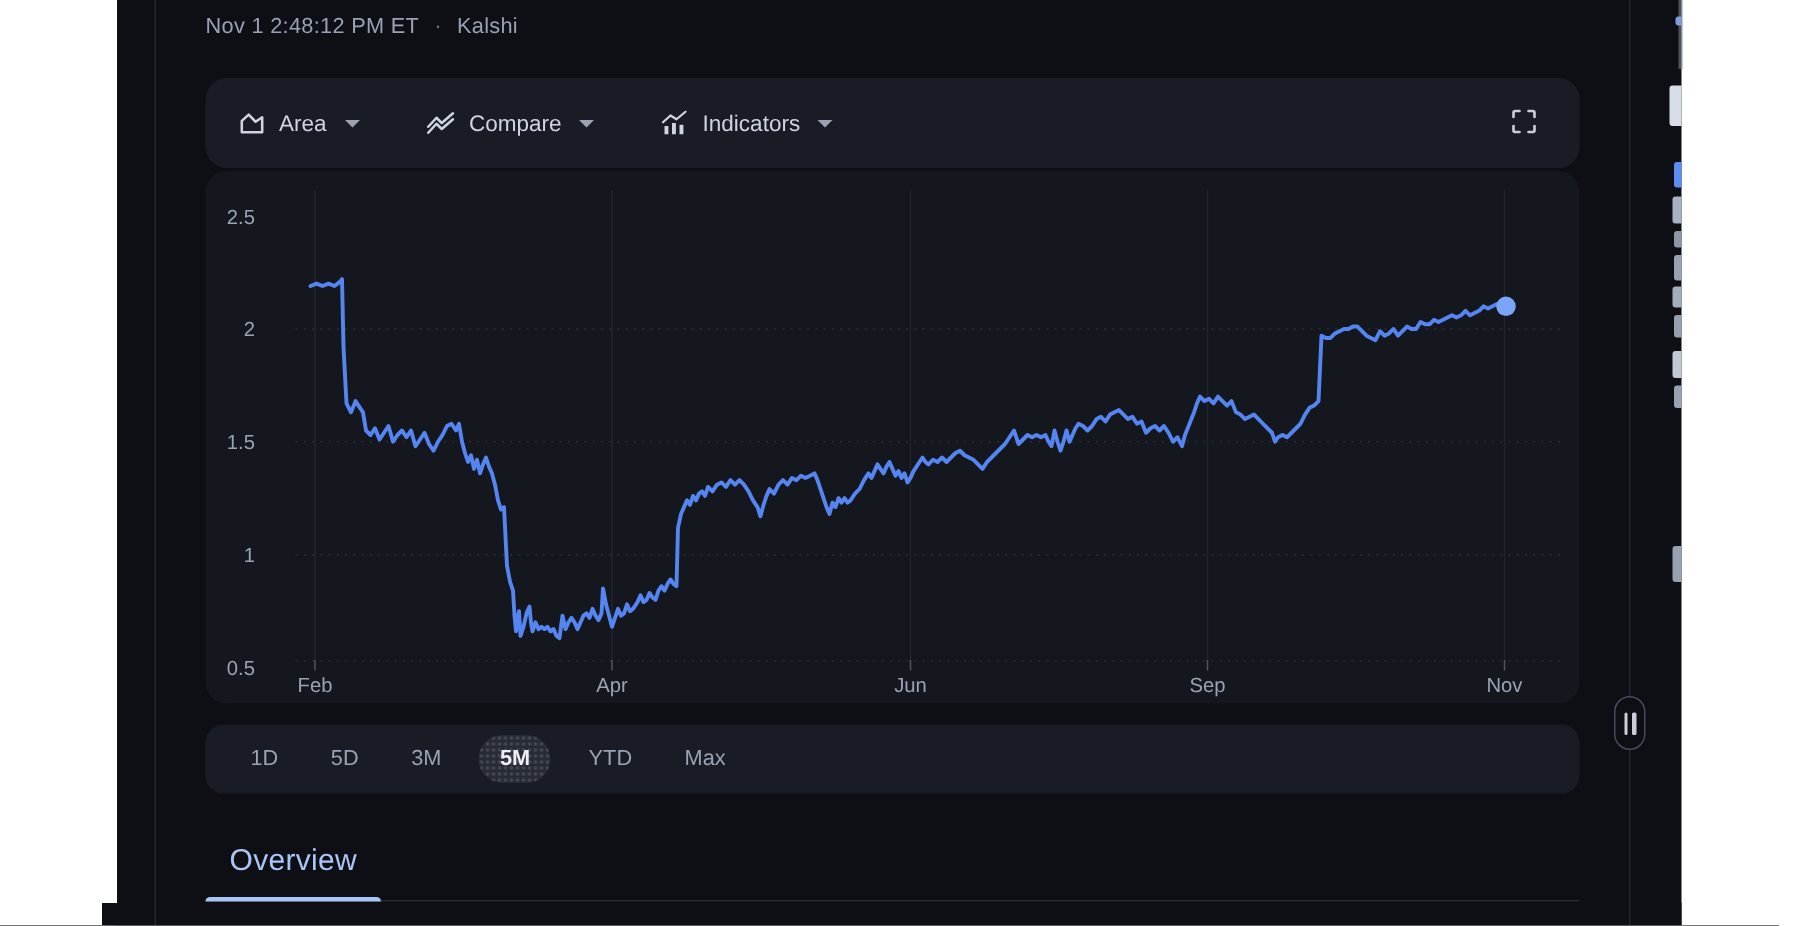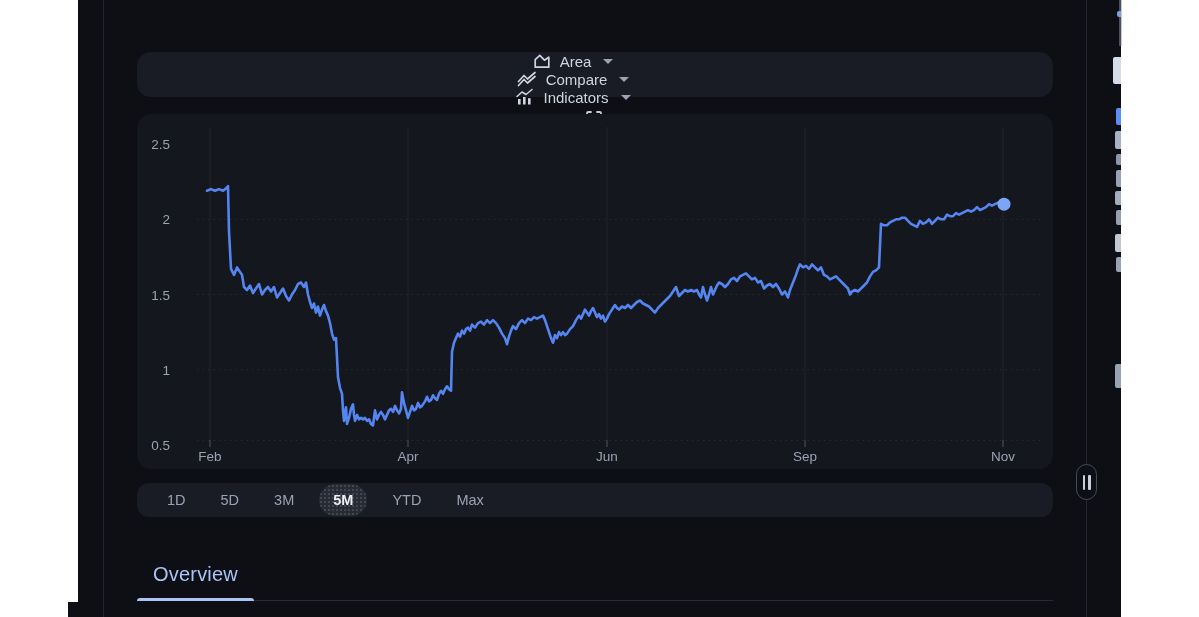--- a/index.html
+++ b/index.html
@@ -13,34 +13,34 @@
   .panel{position:absolute;left:78px;top:0;width:1043px;height:617px;background:var(--panel);}
   .panel-ext{position:absolute;left:68px;top:602px;width:1053px;height:15px;background:var(--panel);}
   .hairline{position:absolute;top:0;bottom:0;width:1px;background:var(--hairline);}
   .hl-left{left:103px;} .hl-right{left:1086px;}
   .content{position:absolute;left:137px;top:0;width:916px;height:617px;}
   
   .hdr{position:absolute;left:0;top:9px;display:flex;align-items:center;gap:10px;
        font-size:14.5px;color:#98a1b5;letter-spacing:.2px;}
   .hdr .sep{color:#6b7285;font-size:15px;}
   
-  .toolbar{position:absolute;left:0;top:52px;width:916px;height:45px;background:var(--container);
-           border-radius:14px;display:flex;align-items:center;padding:0 22px;flex-direction:column;}
+  .toolbar{position:absolute;left:0;top:52px;width:916px;height:60px;background:var(--container);
+           border-radius:14px;display:flex;align-items:center;padding:0 22px;}
   .tb-btn{display:flex;align-items:center;gap:9px;background:none;border:none;cursor:pointer;
           color:var(--bright);font-size:15px;font-weight:500;font-family:inherit;margin-right:44px;}
   .tb-btn svg{display:block;}
   .caret{width:0;height:0;border-left:5px solid transparent;border-right:5px solid transparent;
          border-top:5.5px solid #9aa2b3;margin-left:3px;}
   .tb-spacer{flex:1;}
   .fs-btn{background:none;border:none;cursor:pointer;padding:4px;margin-right:2px;}
   
   .chart-box{position:absolute;left:0;top:114px;width:916px;height:355px;background:var(--chartbg);
              border-radius:14px;overflow:hidden;}
   
-  .rangebar{position:absolute;left:0;top:483px;width:916px;height:34px;background:var(--container);
+  .rangebar{position:absolute;left:0;top:483px;width:916px;height:46px;background:var(--container);
             border-radius:12px;display:flex;align-items:center;gap:15px;padding:0 20px;}
   .range-btn{background:none;border:none;cursor:pointer;color:var(--muted);font-size:14.5px;
              font-weight:500;font-family:inherit;padding:8px 10px;border-radius:17px;}
   .range-btn.active{color:#edeff4;font-weight:700;background-color:#262b35;
       background-image:radial-gradient(rgba(255,255,255,0.13) 1px, transparent 1.3px);
       background-size:4px 4px;padding:8px 14px;}
   
   .tabs-row{position:absolute;left:0;top:556px;width:916px;height:45px;border-bottom:1px solid var(--divline);}
   .tab{position:relative;display:inline-flex;align-items:flex-start;height:100%;padding:7px 16px 0;
        background:none;border:none;cursor:pointer;color:var(--tab);font-size:20px;
@@ -60,20 +60,25 @@
 <body>
 
 <div class="screen">
   <div class="panel-ext"></div>
   <div class="panel"></div>
   <div class="hairline hl-left"></div>
   <div class="hairline hl-right"></div>
 
   <div class="content">
 
+    <div class="hdr">
+      <span>Nov 1 2:48:12 PM ET</span>
+      <span class="sep">·</span>
+      <span>Kalshi</span>
+    </div>
 
     <div class="toolbar">
       <button class="tb-btn">
         <span>
           <svg width="18" height="18" viewBox="0 0 18 18" fill="none" stroke="#ced4e2" stroke-width="1.7" stroke-linejoin="round">
             <path d="M2.2 15.2 V7.6 L6.8 3.4 L11.4 8.2 L15.8 5.2 V15.2 Z"></path>
           </svg>
         </span>
         <span>Area</span>
         <span class="caret"></span>

